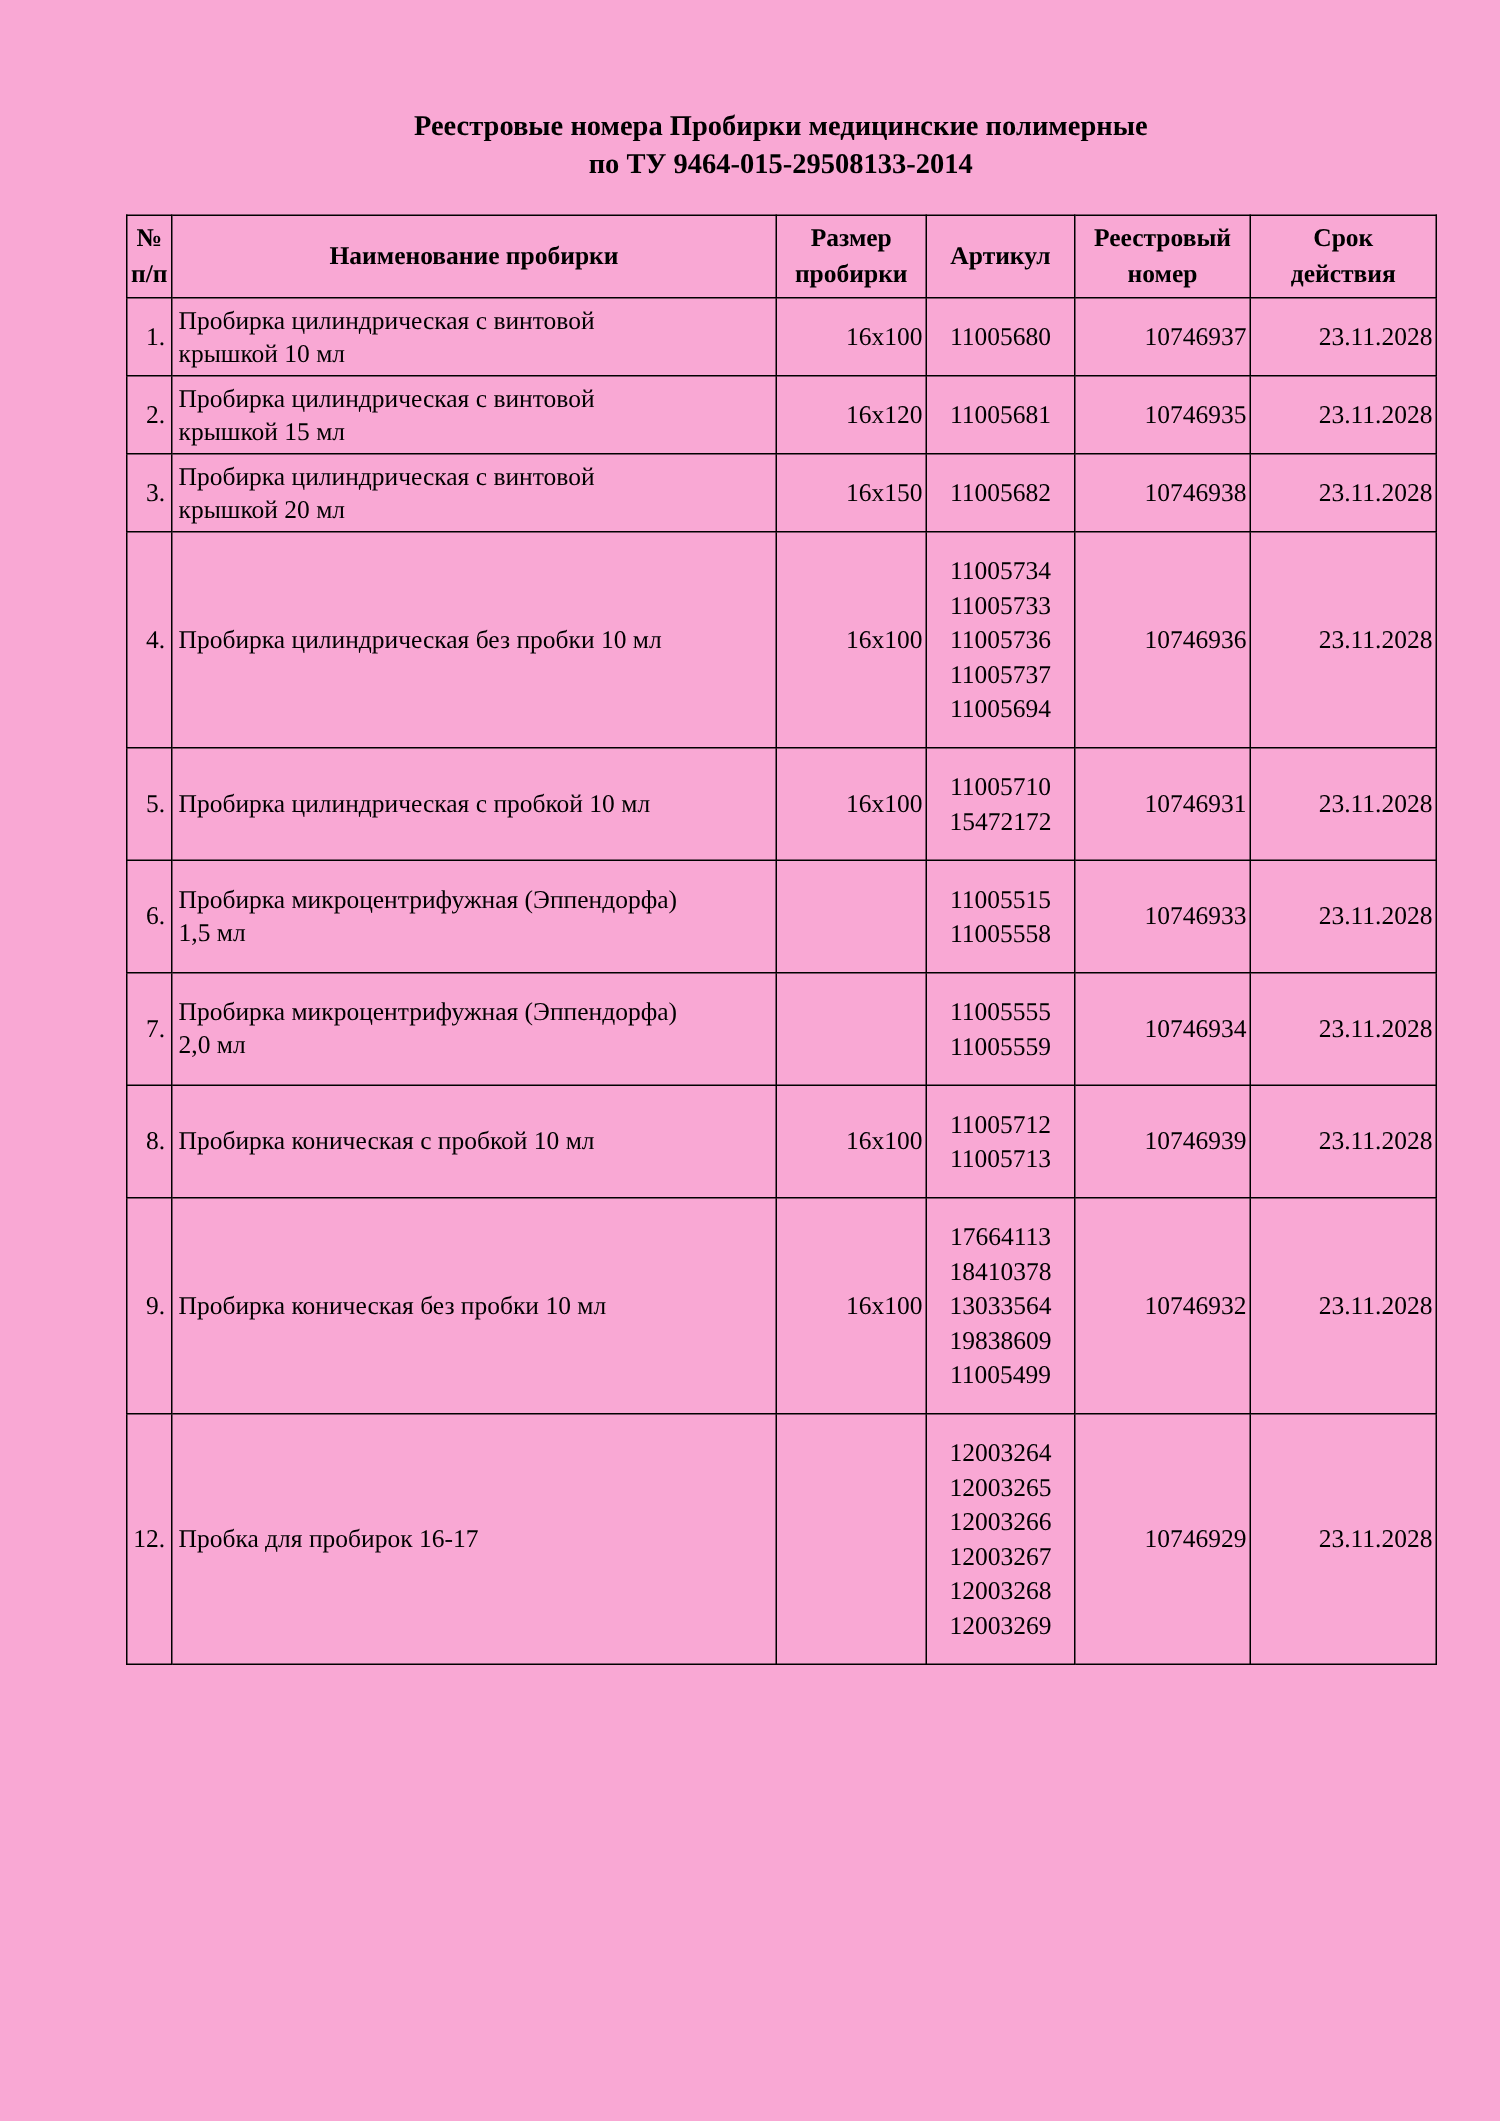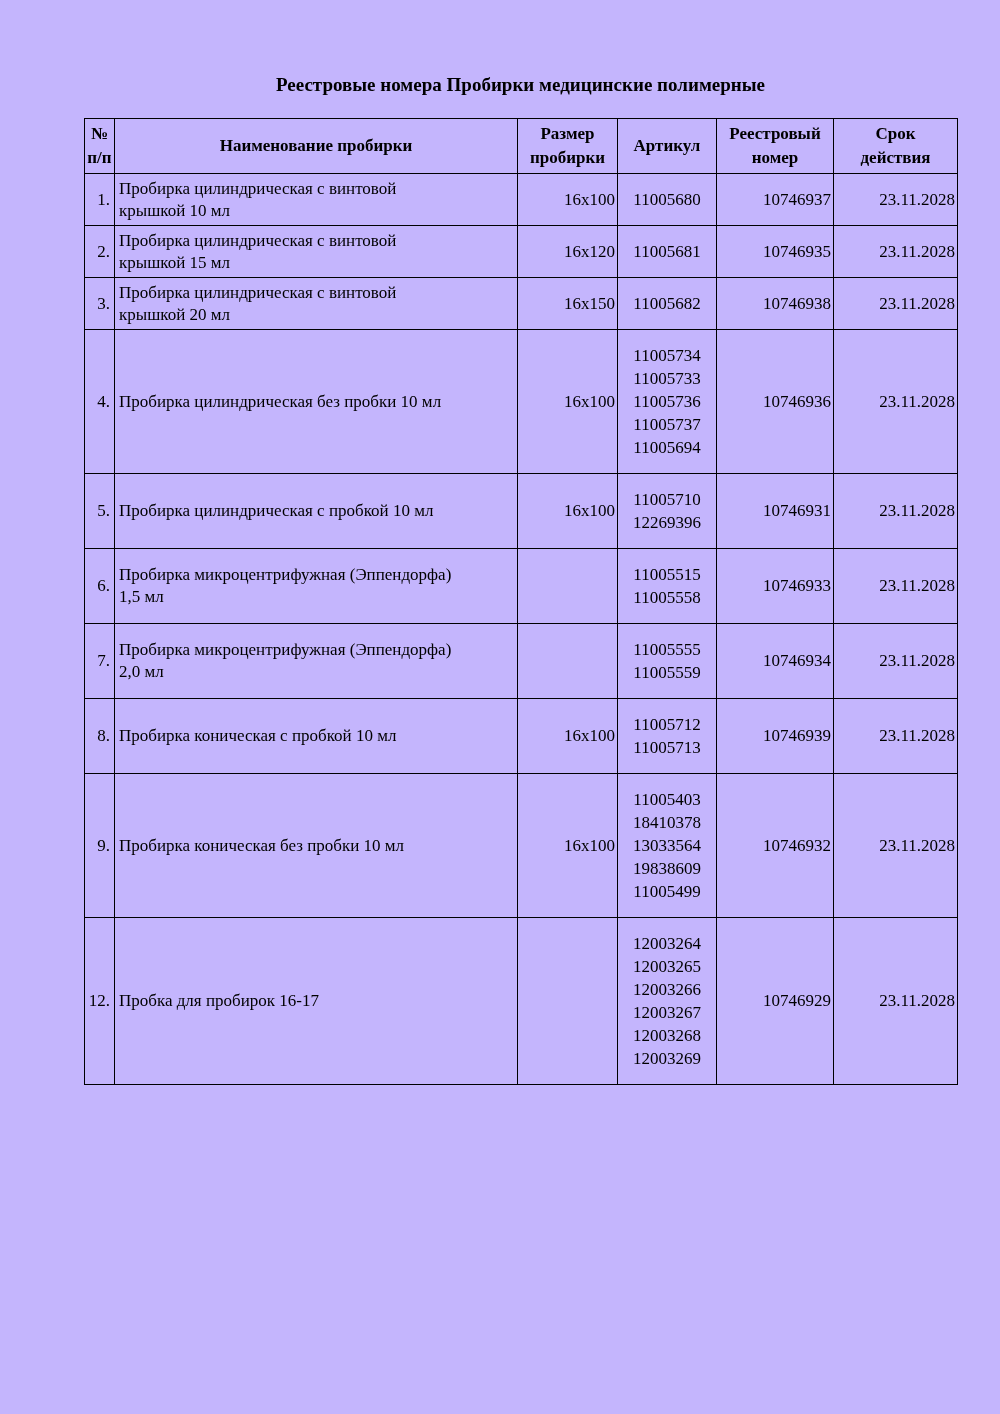--- a/index.html
+++ b/index.html
@@ -6,21 +6,21 @@
     margin: 0;
     padding: 0;
     background: #ffffff;
     color: #000000;
     font-family: "Liberation Serif", "DejaVu Serif", serif;
   }
   .page {
     position: relative;
     width: 1000px;
     height: 1414px;
-    background: #c4b5fd;
+    background: #f9a8d4;
     overflow: hidden;
   }
   .doc {
     padding-top: 72px;
   }
   .title-block {
     width: 873px;
     margin-left: 84px;
     text-align: center;
     margin-bottom: 21px;
@@ -87,20 +87,21 @@
   }
 </style>
 </head>
 <body>
 
 <div class="page">
   <div class="doc">
 
     <div class="title-block">
       <div class="title-line">Реестровые номера Пробирки медицинские полимерные</div>
+      <div class="title-line">по ТУ 9464-015-29508133-2014</div>
     </div>
 
     <table class="registry">
       <colgroup>
         <col class="c-num">
         <col class="c-name">
         <col class="c-size">
         <col class="c-art">
         <col class="c-reg">
         <col class="c-exp">
@@ -166,21 +167,21 @@
             </td>
             <td class="cell-reg">10746936</td>
             <td class="cell-exp">23.11.2028</td>
           </tr>
           <tr>
             <td class="cell-num">5.</td>
             <td class="cell-name">Пробирка цилиндрическая с пробкой 10 мл</td>
             <td class="cell-size">16x100</td>
             <td class="cell-article">
               <div class="article-line">11005710</div>
-              <div class="article-line">12269396</div>
+              <div class="article-line">15472172</div>
             </td>
             <td class="cell-reg">10746931</td>
             <td class="cell-exp">23.11.2028</td>
           </tr>
           <tr>
             <td class="cell-num">6.</td>
             <td class="cell-name">Пробирка микроцентрифужная (Эппендорфа)
 1,5 мл</td>
             <td class="cell-size"></td>
             <td class="cell-article">
@@ -211,21 +212,21 @@
               <div class="article-line">11005713</div>
             </td>
             <td class="cell-reg">10746939</td>
             <td class="cell-exp">23.11.2028</td>
           </tr>
           <tr>
             <td class="cell-num">9.</td>
             <td class="cell-name">Пробирка коническая без пробки 10 мл</td>
             <td class="cell-size">16x100</td>
             <td class="cell-article">
-              <div class="article-line">11005403</div>
+              <div class="article-line">17664113</div>
               <div class="article-line">18410378</div>
               <div class="article-line">13033564</div>
               <div class="article-line">19838609</div>
               <div class="article-line">11005499</div>
             </td>
             <td class="cell-reg">10746932</td>
             <td class="cell-exp">23.11.2028</td>
           </tr>
           <tr>
             <td class="cell-num">12.</td>

